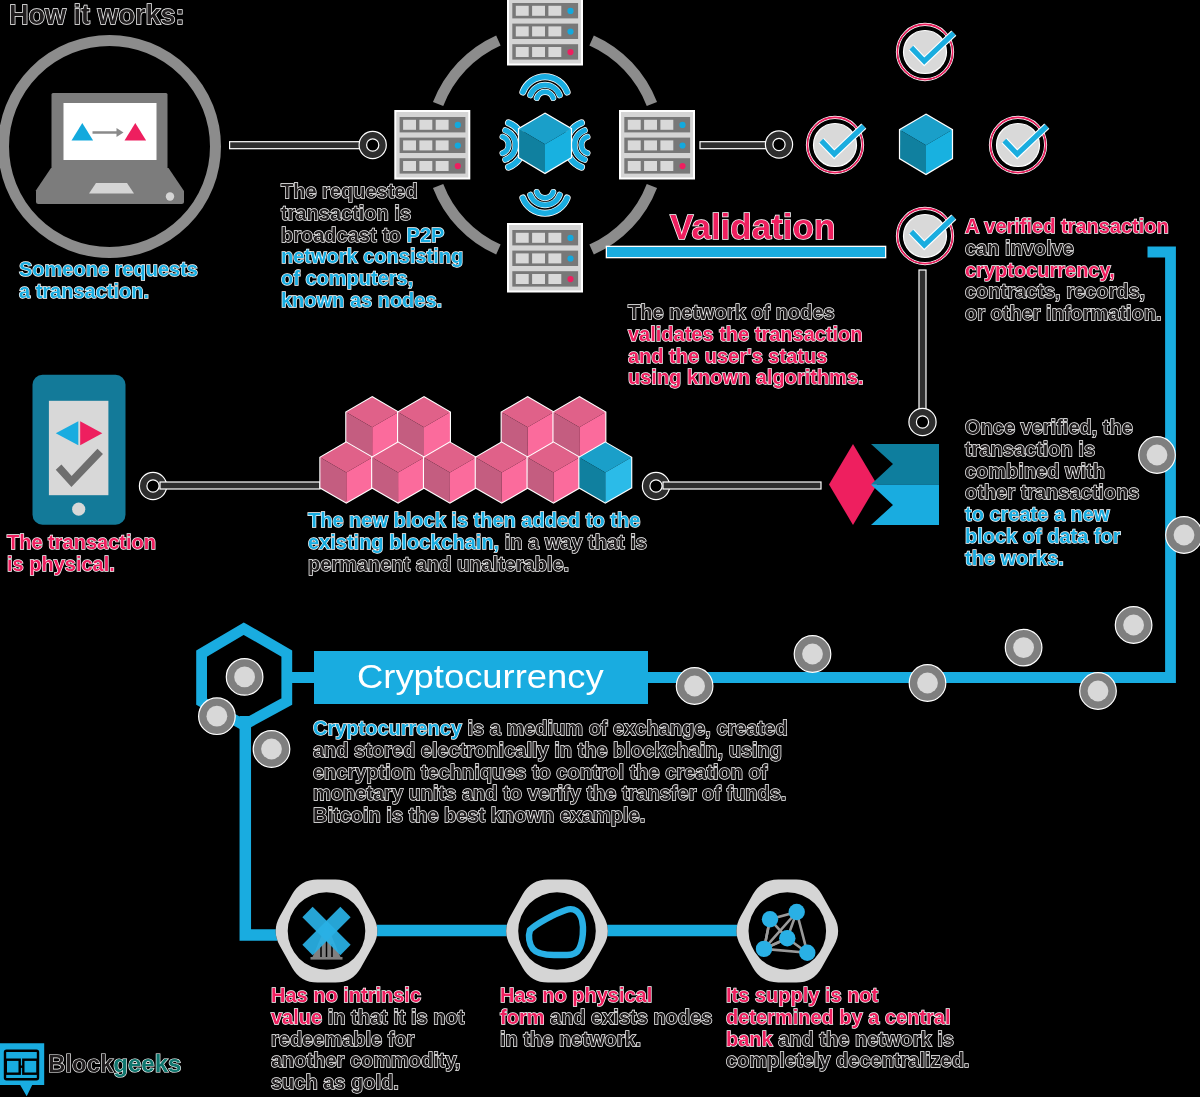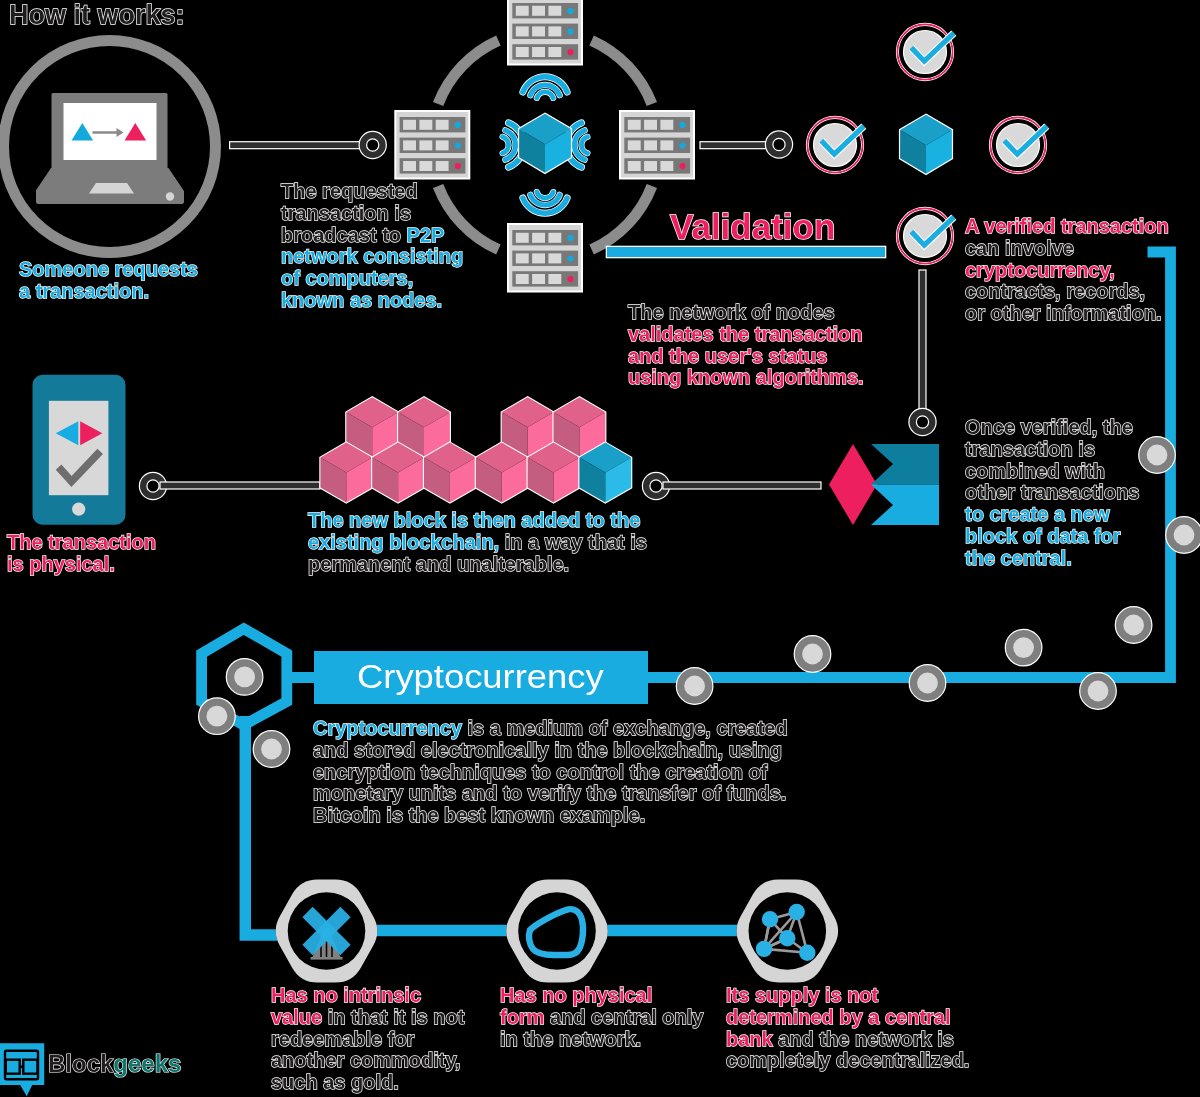--- a/index.html
+++ b/index.html
@@ -180,21 +180,21 @@
   <path d="M871 444 L939 444 L939 484.5 L871 484.5 L893 464 Z" fill="#0e7e9e"></path>
   <path d="M871 525 L939 525 L939 484.5 L871 484.5 L893 505 Z" fill="#19ace0"></path>
 
   <use href="#connnode" x="922.5" y="422"></use>
 </svg>
 
 <div class="tx" style="left:7px;top:532px;"><span class="p">The transaction</span><br><span class="p">is physical.</span></div>
 
 <div class="tx" style="left:308px;top:510px;"><span class="c">The new block is then added to the</span><br><span class="c">existing blockchain,</span><span class="w"> in a way that is</span><br><span class="w">permanent and unalterable.</span></div>
 
-<div class="tx" style="left:965px;top:417px;"><span class="w">Once verified, the</span><br><span class="w">transaction is</span><br><span class="w">combined with</span><br><span class="w">other transactions</span><br><span class="c">to create a new</span><br><span class="c">block of data for</span><br><span class="c">the central.</span></div>
+<div class="tx" style="left:965px;top:417px;"><span class="w">Once verified, the</span><br><span class="w">transaction is</span><br><span class="w">combined with</span><br><span class="w">other transactions</span><br><span class="c">to create a new</span><br><span class="c">block of data for</span><br><span class="c">the works.</span></div>
 
 <svg class="abs" width="1200" height="1097" style="left:0;top:0" viewBox="0 0 1200 1097">
   <defs>
     <g id="tracknode">
       <circle cx="0" cy="0" r="18.3" fill="#7f7f7f" stroke="#fff" stroke-width="1.2"></circle>
       <circle cx="0" cy="0" r="10.4" fill="#d8d8d8"></circle>
     </g>
   </defs>
 
   <path d="M1147.5 252 H1170.5 V677.5 H287" fill="none" stroke="#19ace0" stroke-width="10.8"></path>
@@ -266,21 +266,21 @@
     <path d="M0 0 h44.2 v41.7 h-12 l-5.5 11.2 l-6.5 -11.2 h-20.2 z" fill="#19ace0"></path>
     <rect x="5" y="7.5" width="33" height="28.4" rx="1.5" fill="none" stroke="#000" stroke-width="2.4"></rect>
     <rect x="5.8" y="16.4" width="13.9" height="14" fill="none" stroke="#000" stroke-width="2.4"></rect>
     <rect x="23.3" y="16.4" width="14.2" height="14" fill="none" stroke="#000" stroke-width="2.4"></rect>
     <line x1="19.7" y1="23.4" x2="23.3" y2="23.4" stroke="#000" stroke-width="2.4"></line>
   </g>
 </svg>
 
 <div class="tx" style="left:313px;top:718px;"><span class="c">Cryptocurrency</span><span class="w"> is a medium of exchange, created</span><br><span class="w">and stored electronically in the blockchain, using</span><br><span class="w">encryption techniques to control the creation of</span><br><span class="w">monetary units and to verify the transfer of funds.</span><br><span class="w">Bitcoin is the best known example.</span></div>
 <div class="tx" style="left:271px;top:985px;"><span class="p">Has no intrinsic</span><br><span class="p">value</span><span class="w"> in that it is not</span><br><span class="w">redeemable for</span><br><span class="w">another commodity,</span><br><span class="w">such as gold.</span></div>
-<div class="tx" style="left:500px;top:985px;"><span class="p">Has no physical</span><br><span class="p">form</span><span class="w"> and central only</span><br><span class="w">in the network.</span></div>
+<div class="tx" style="left:500px;top:985px;"><span class="p">Has no physical</span><br><span class="p">form</span><span class="w"> and exists nodes</span><br><span class="w">in the network.</span></div>
 <div class="tx" style="left:726px;top:985px;"><span class="p">Its supply is not</span><br><span class="p">determined by a central</span><br><span class="p">bank</span><span class="w"> and the network is</span><br><span class="w">completely decentralized.</span></div>
 
 <div class="abs" style="left:48px;top:1050px;font-size:24px;font-weight:bold;letter-spacing:0px;white-space:nowrap;">
   <span style="color:#201d1e;-webkit-text-stroke:1.2px #fff;paint-order:stroke fill;">Block</span><span style="color:#0f766e;-webkit-text-stroke:1.2px #fff;paint-order:stroke fill;">geeks</span>
 </div>
 
 <div class="abs" style="left:357px;top:657px;font-size:34px;font-weight:normal;color:#fff;letter-spacing:0px;
             transform:scaleX(1.07);transform-origin:0 0;white-space:nowrap;">Cryptocurrency</div>
 
 </body></html>

